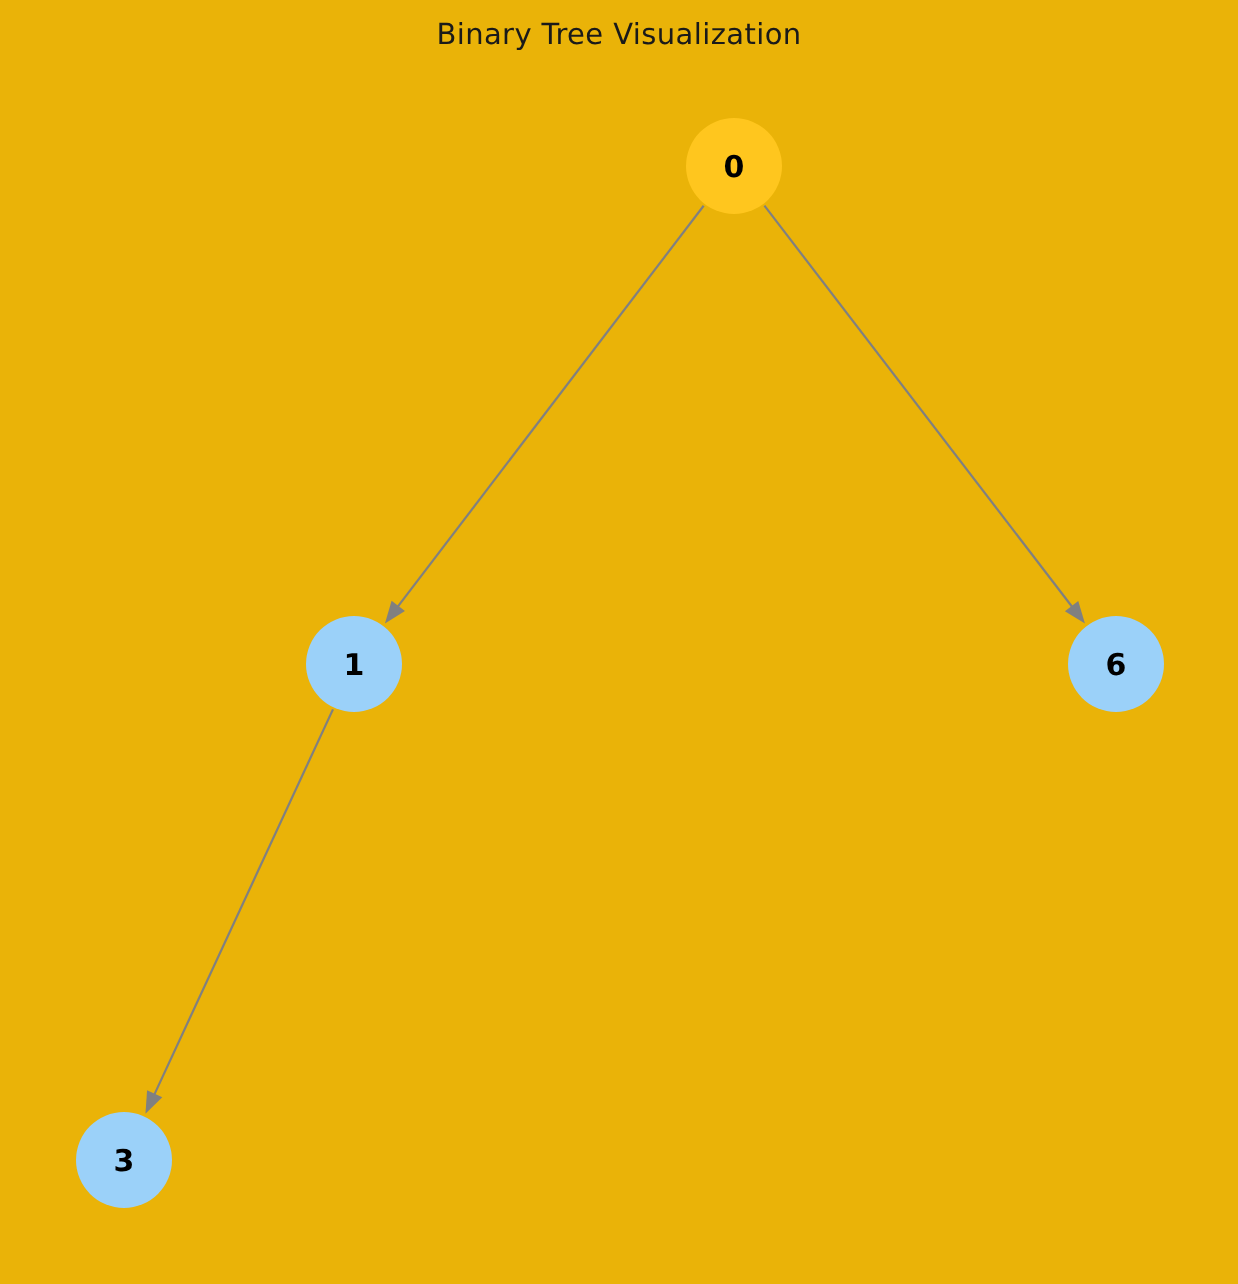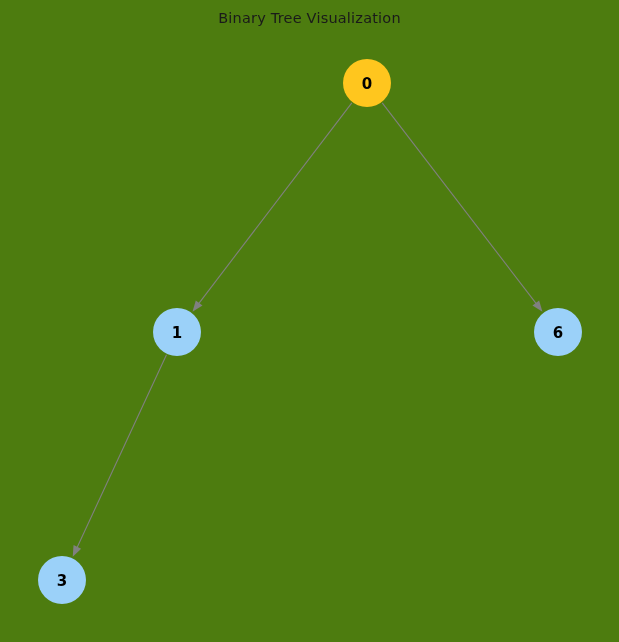--- a/index.html
+++ b/index.html
@@ -8,21 +8,21 @@
     padding: 0;
     background: #ffffff;
   }
   body {
     font-family: "DejaVu Sans", sans-serif;
   }
   #figure {
     position: relative;
     width: 619px;
     height: 642px;
-    background: #4d7c0f;
+    background: #eab308;
     overflow: hidden;
   }
   #figure-title {
     position: absolute;
     left: 0;
     top: 10px;
     width: 619px;
     text-align: center;
     font-size: 14.5px;
     color: #1a1a1a;

